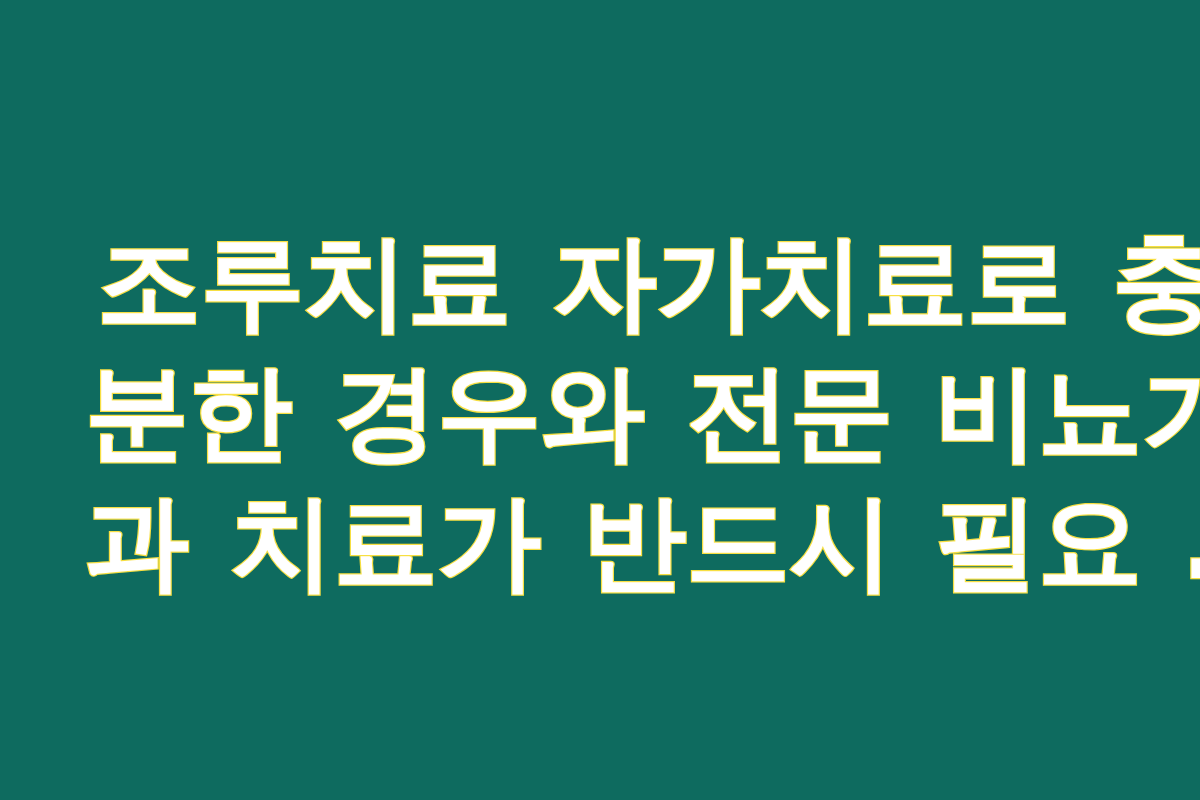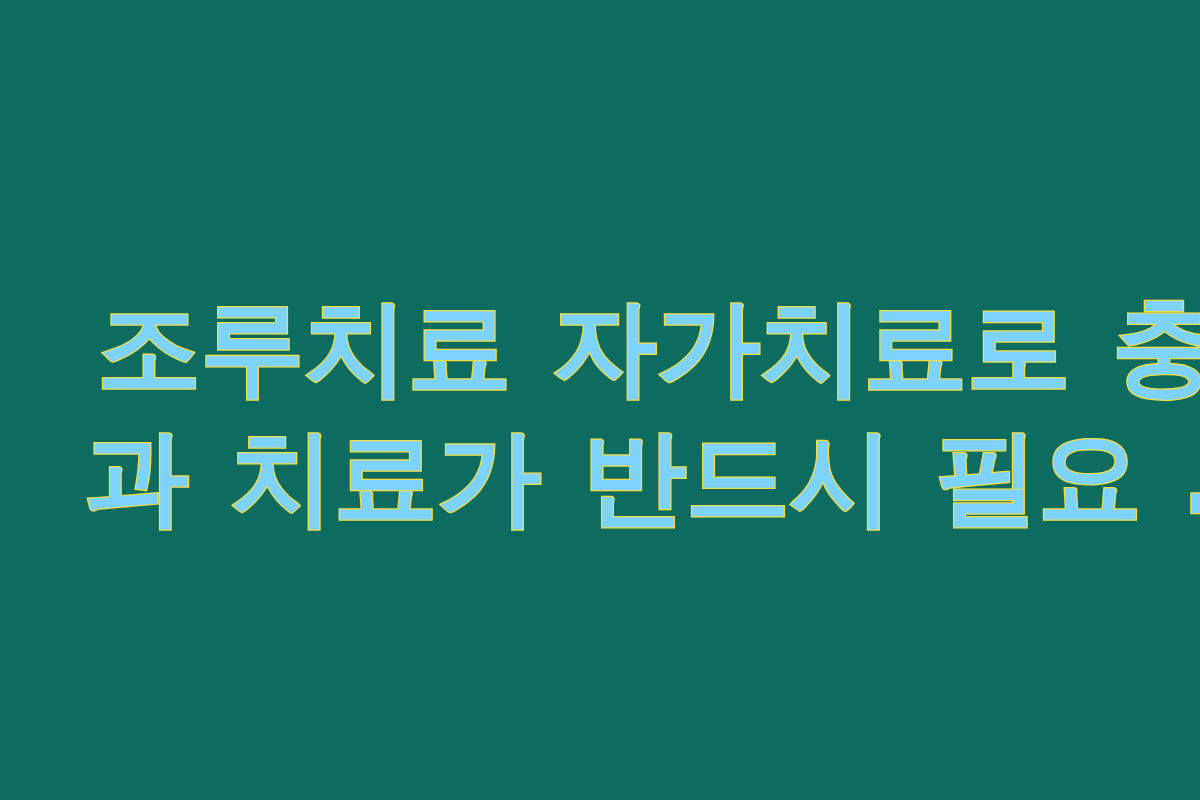--- a/index.html
+++ b/index.html
@@ -29,21 +29,21 @@
     justify-content: center;
     padding: 0 72px 0 85px;
   }
 
   
   .headline {
     display: block;
     width: 100%;
     margin: 0;
     padding: 0;
-    color: #7dd3fc;
+    color: #ffffff;
     font-family: "DejaVu Sans", "Liberation Sans", sans-serif;
     font-weight: 700;
     font-size: 104px;
     line-height: 130px;
     letter-spacing: -0.5px;
     word-spacing: 6px;
     text-align: left;
     white-space: nowrap;
     
     paint-order: stroke fill;
@@ -70,17 +70,18 @@
 </style>
 </head>
 <body>
 
 <div class="text-card">
 
   <div class="headline">
 
     <span class="headline-line line-1">조루치료 자가치료로 충</span>
 
+    <span class="headline-line line-2">분한 경우와 전문 비뇨기</span>
 
     <span class="headline-line line-3"><span>과 치료가 반드시 필요 </span><span class="ellipsis">…</span></span>
   </div>
 
 </div>
 
 </body></html>

